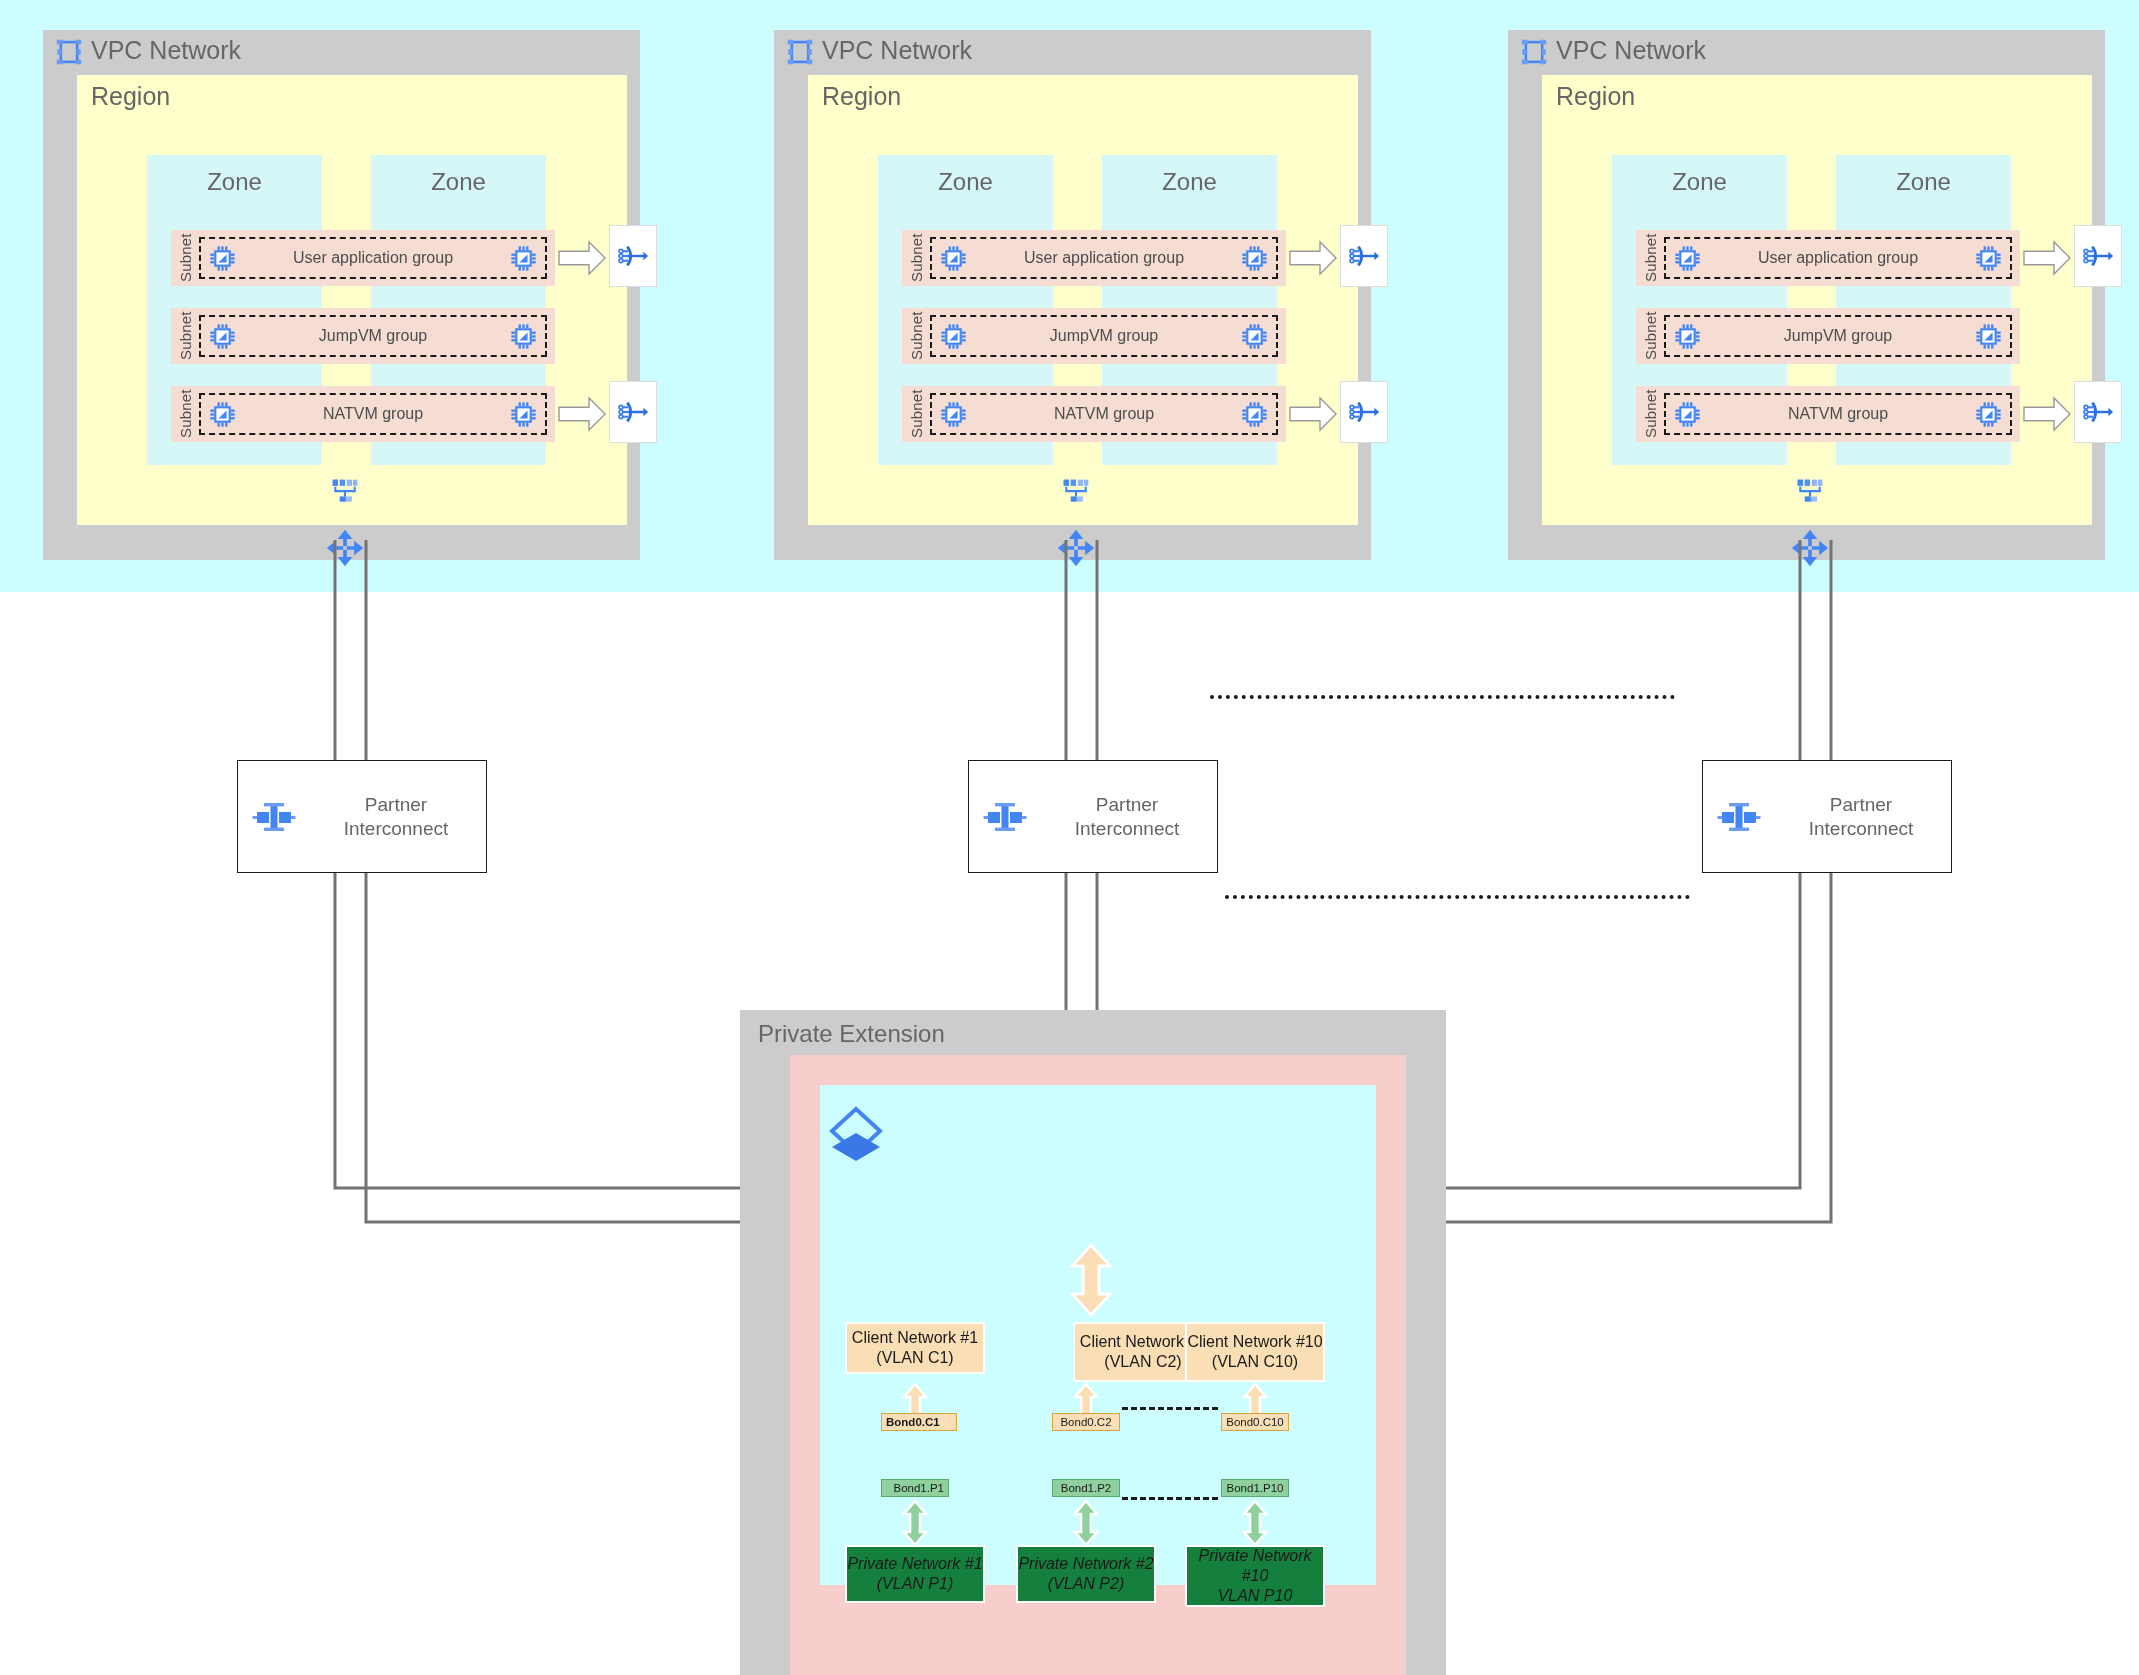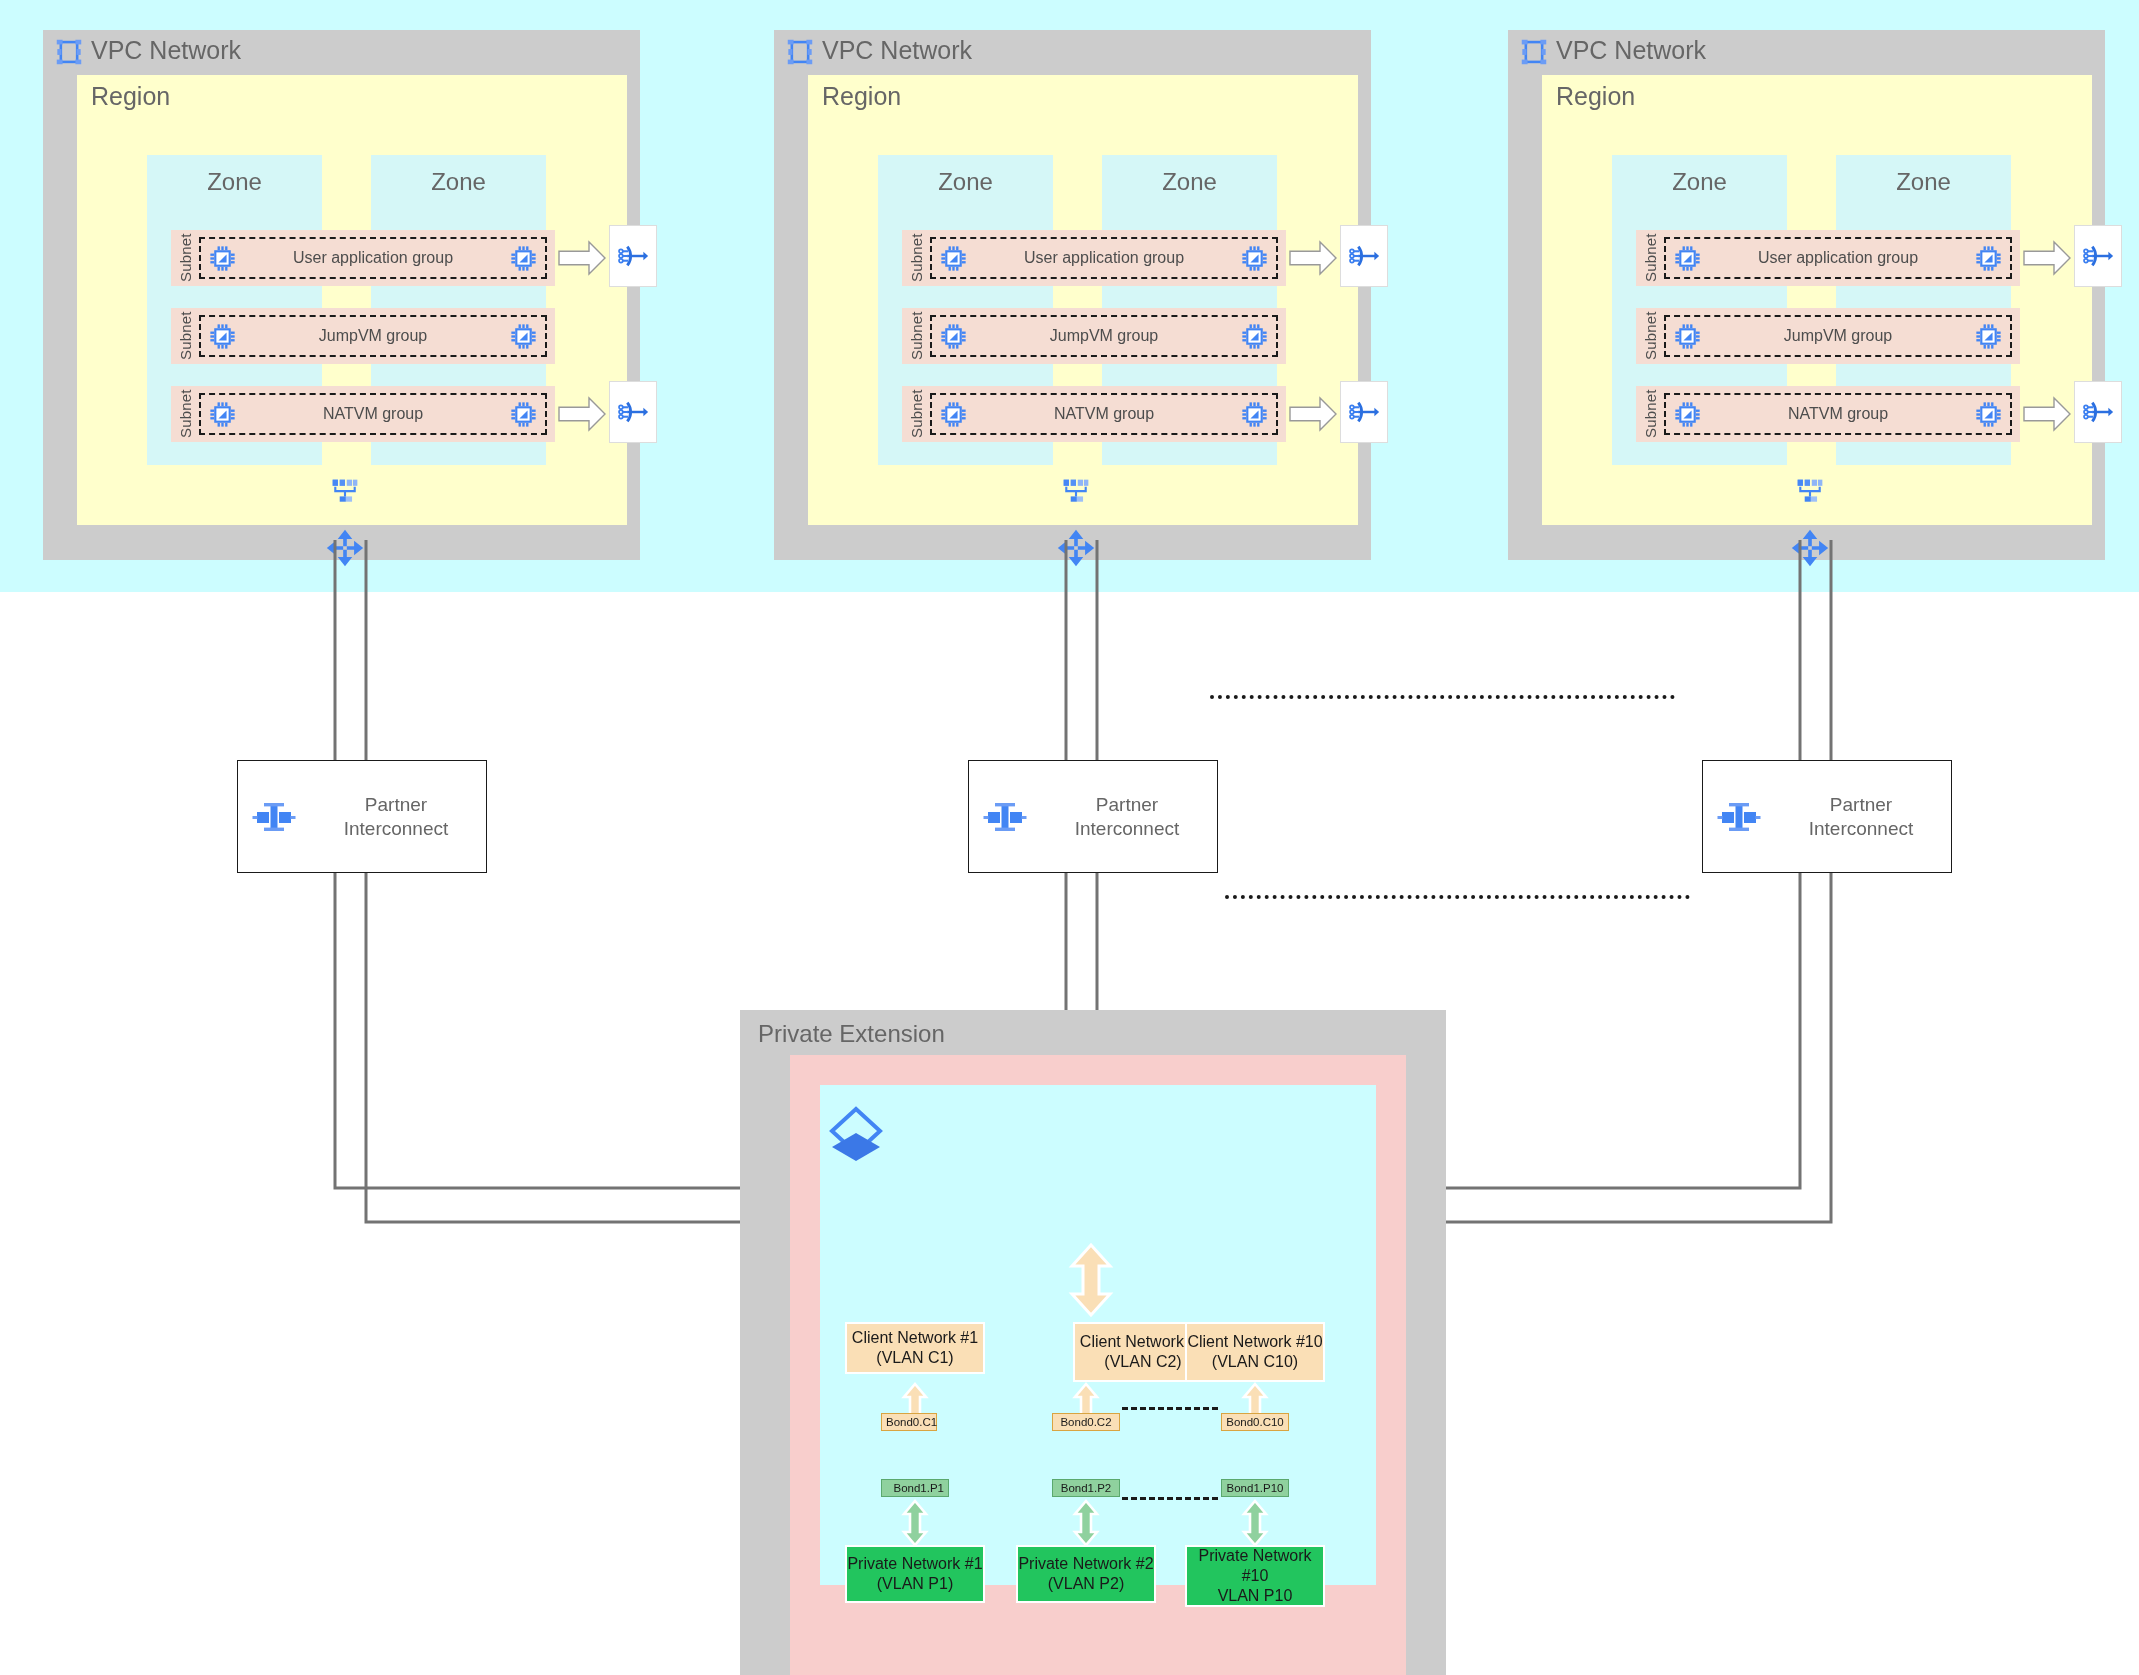--- a/index.html
+++ b/index.html
@@ -40,22 +40,22 @@
   .re-outer{background:#cccccc;}
   .re-title{color:#666666;font-size:24px;}
   .re-pink{background:#f8cecc;}
   .re-cyan{background:#ccfdff;}
 
   .vrf{background:#fadfb6;border:2px solid #ffffff;display:flex;align-items:center;justify-content:center;
        color:#1a1a1a;font-size:22px;}
 
   .cnet{background:#fadfb6;border:2px solid #ffffff;display:flex;align-items:center;justify-content:center;
         text-align:center;color:#1a1a1a;font-size:16px;line-height:1.25;box-sizing:border-box;}
-  .pnet{background:#22c55e;border:2px solid #ffffff;display:flex;align-items:center;justify-content:center;
-        text-align:center;color:#1a1a1a;font-size:16px;line-height:1.25;box-sizing:border-box;}
+  .pnet{background:#15803d;border:2px solid #ffffff;display:flex;align-items:center;justify-content:center;
+        text-align:center;color:#1a1a1a;font-size:16px;line-height:1.25;box-sizing:border-box;font-style:italic;}
   .bms{background:#c3b7f2;border:2px solid #ffffff;border-radius:50%;display:flex;align-items:center;
        justify-content:center;color:#1a1a1a;font-size:23px;}
 
   .bondtag{position:absolute;font-size:11.5px;color:#1a1a1a;padding:1px 4px;white-space:nowrap;
            box-sizing:border-box;line-height:1.25;}
   .bond-c{background:#fadfb6;border:1px solid #d9a441;}
   .bond-p{background:#8fd19e;border:1px solid #5aa96e;}
 
   .dotline{position:absolute;border-top:4px dotted #1a1a1a;}
   .dashline{position:absolute;border-top:3px dashed #1a1a1a;}
@@ -902,21 +902,21 @@
       <div>
         <span>Client Network #1</span><br>
         <span>(VLAN C1)</span>
       </div>
     </div>
     <div class="abs" style="left:902px;top:1383px;">
           <svg viewBox="0 0 26 46" width="26" height="46">
  <polygon points="13,1 24,14 18,14 18,32 24,32 13,45 2,32 8,32 8,14 2,14" fill="#fadfb6" stroke="#ffffff" stroke-width="2.6"></polygon>
           </svg>
         </div>
-    <div class="bondtag bond-c" style="left:881px;top:1413px;width:56px;text-align:right;">Bond0.C1</div>
+    <div class="bondtag bond-c" style="left:881px;top:1413px;width:76px;text-align:left;font-weight:bold;">Bond0.C1</div>
       </div>
       <div>
     <div class="abs cnet" style="left:1073px;top:1322px;width:140px;height:60px;">
       <div>
         <span>Client Network #2</span><br>
         <span>(VLAN C2)</span>
       </div>
     </div>
     <div class="abs" style="left:1073px;top:1383px;">
           <svg viewBox="0 0 26 46" width="26" height="46">

